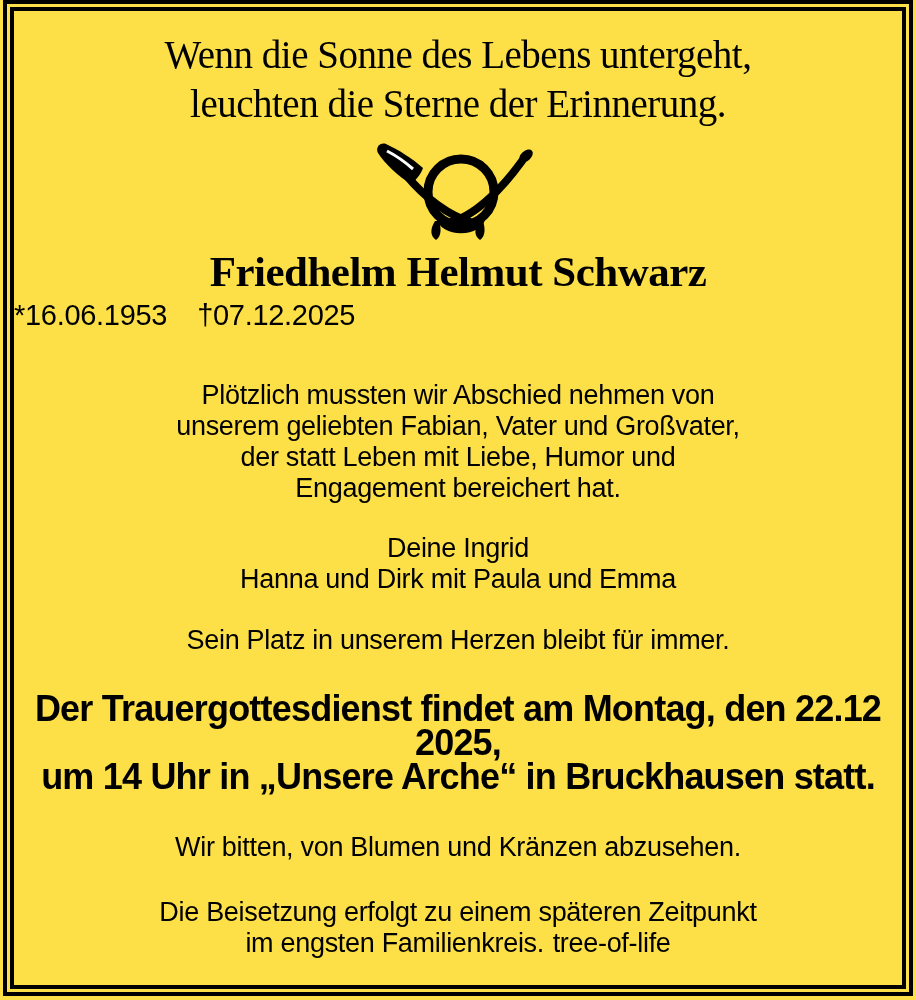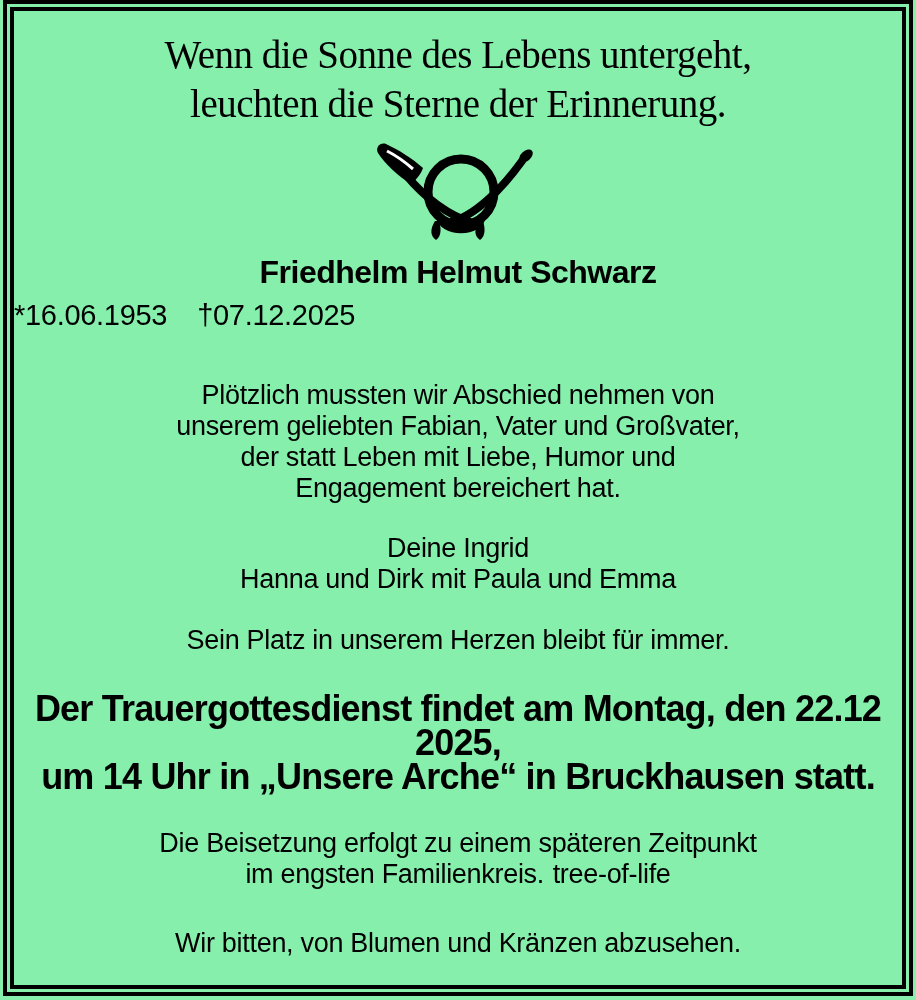--- a/index.html
+++ b/index.html
@@ -5,21 +5,21 @@
 <style>
   html, body {
     margin: 0;
     padding: 0;
     background: #ffffff;
   }
   .page {
     position: relative;
     width: 916px;
     height: 1000px;
-    background: #86efac;
+    background: #fde047;
     color: #000000;
     overflow: hidden;
     font-family: "Liberation Sans", sans-serif;
   }
   
   .frame-outer {
     position: absolute;
     left: 3px; right: 3px; top: 0px; bottom: 4px;
     border: 4px solid #000;
     pointer-events: none;
@@ -44,23 +44,23 @@
   }
   .horn {
     margin-top: 14px;
     height: 100px;
     display: flex;
     justify-content: center;
     align-items: center;
   }
   .name {
     margin: 6px 0 0 0;
-    font-family: Liberation Sans, sans-serif;
+    font-family: Liberation Serif, serif;
     font-weight: 700;
-    font-size: 32px;
+    font-size: 43px;
     line-height: 48px;
     letter-spacing: -0.5px;
   }
   .dates {
     margin-top: 2px;
     font-size: 29px;
     line-height: 34px;
     display: flex;
     gap: 30px;
     letter-spacing: -0.3px;
@@ -140,23 +140,23 @@
       <div>Hanna und Dirk mit Paula und Emma</div>
     </div>
 
     <div class="sans-block remembrance">Sein Platz in unserem Herzen bleibt für immer.</div>
 
     <div class="service">
       <div>Der Trauergottesdienst findet am Montag, den 22.12 2025,</div>
       <div>um 14 Uhr in „Unsere Arche“ in Bruckhausen statt.</div>
     </div>
 
+    <div class="sans-block flowers">Wir bitten, von Blumen und Kränzen abzusehen.</div>
+
     <div class="sans-block burial">
       <div>Die Beisetzung erfolgt zu einem späteren Zeitpunkt</div>
       <div>
         <span>im engsten Familienkreis.</span><span class="watermark">tree-of-life</span>
       </div>
     </div>
 
-    <div class="sans-block flowers">Wir bitten, von Blumen und Kränzen abzusehen.</div>
-
   </div>
 </div>
 
 </body></html>

